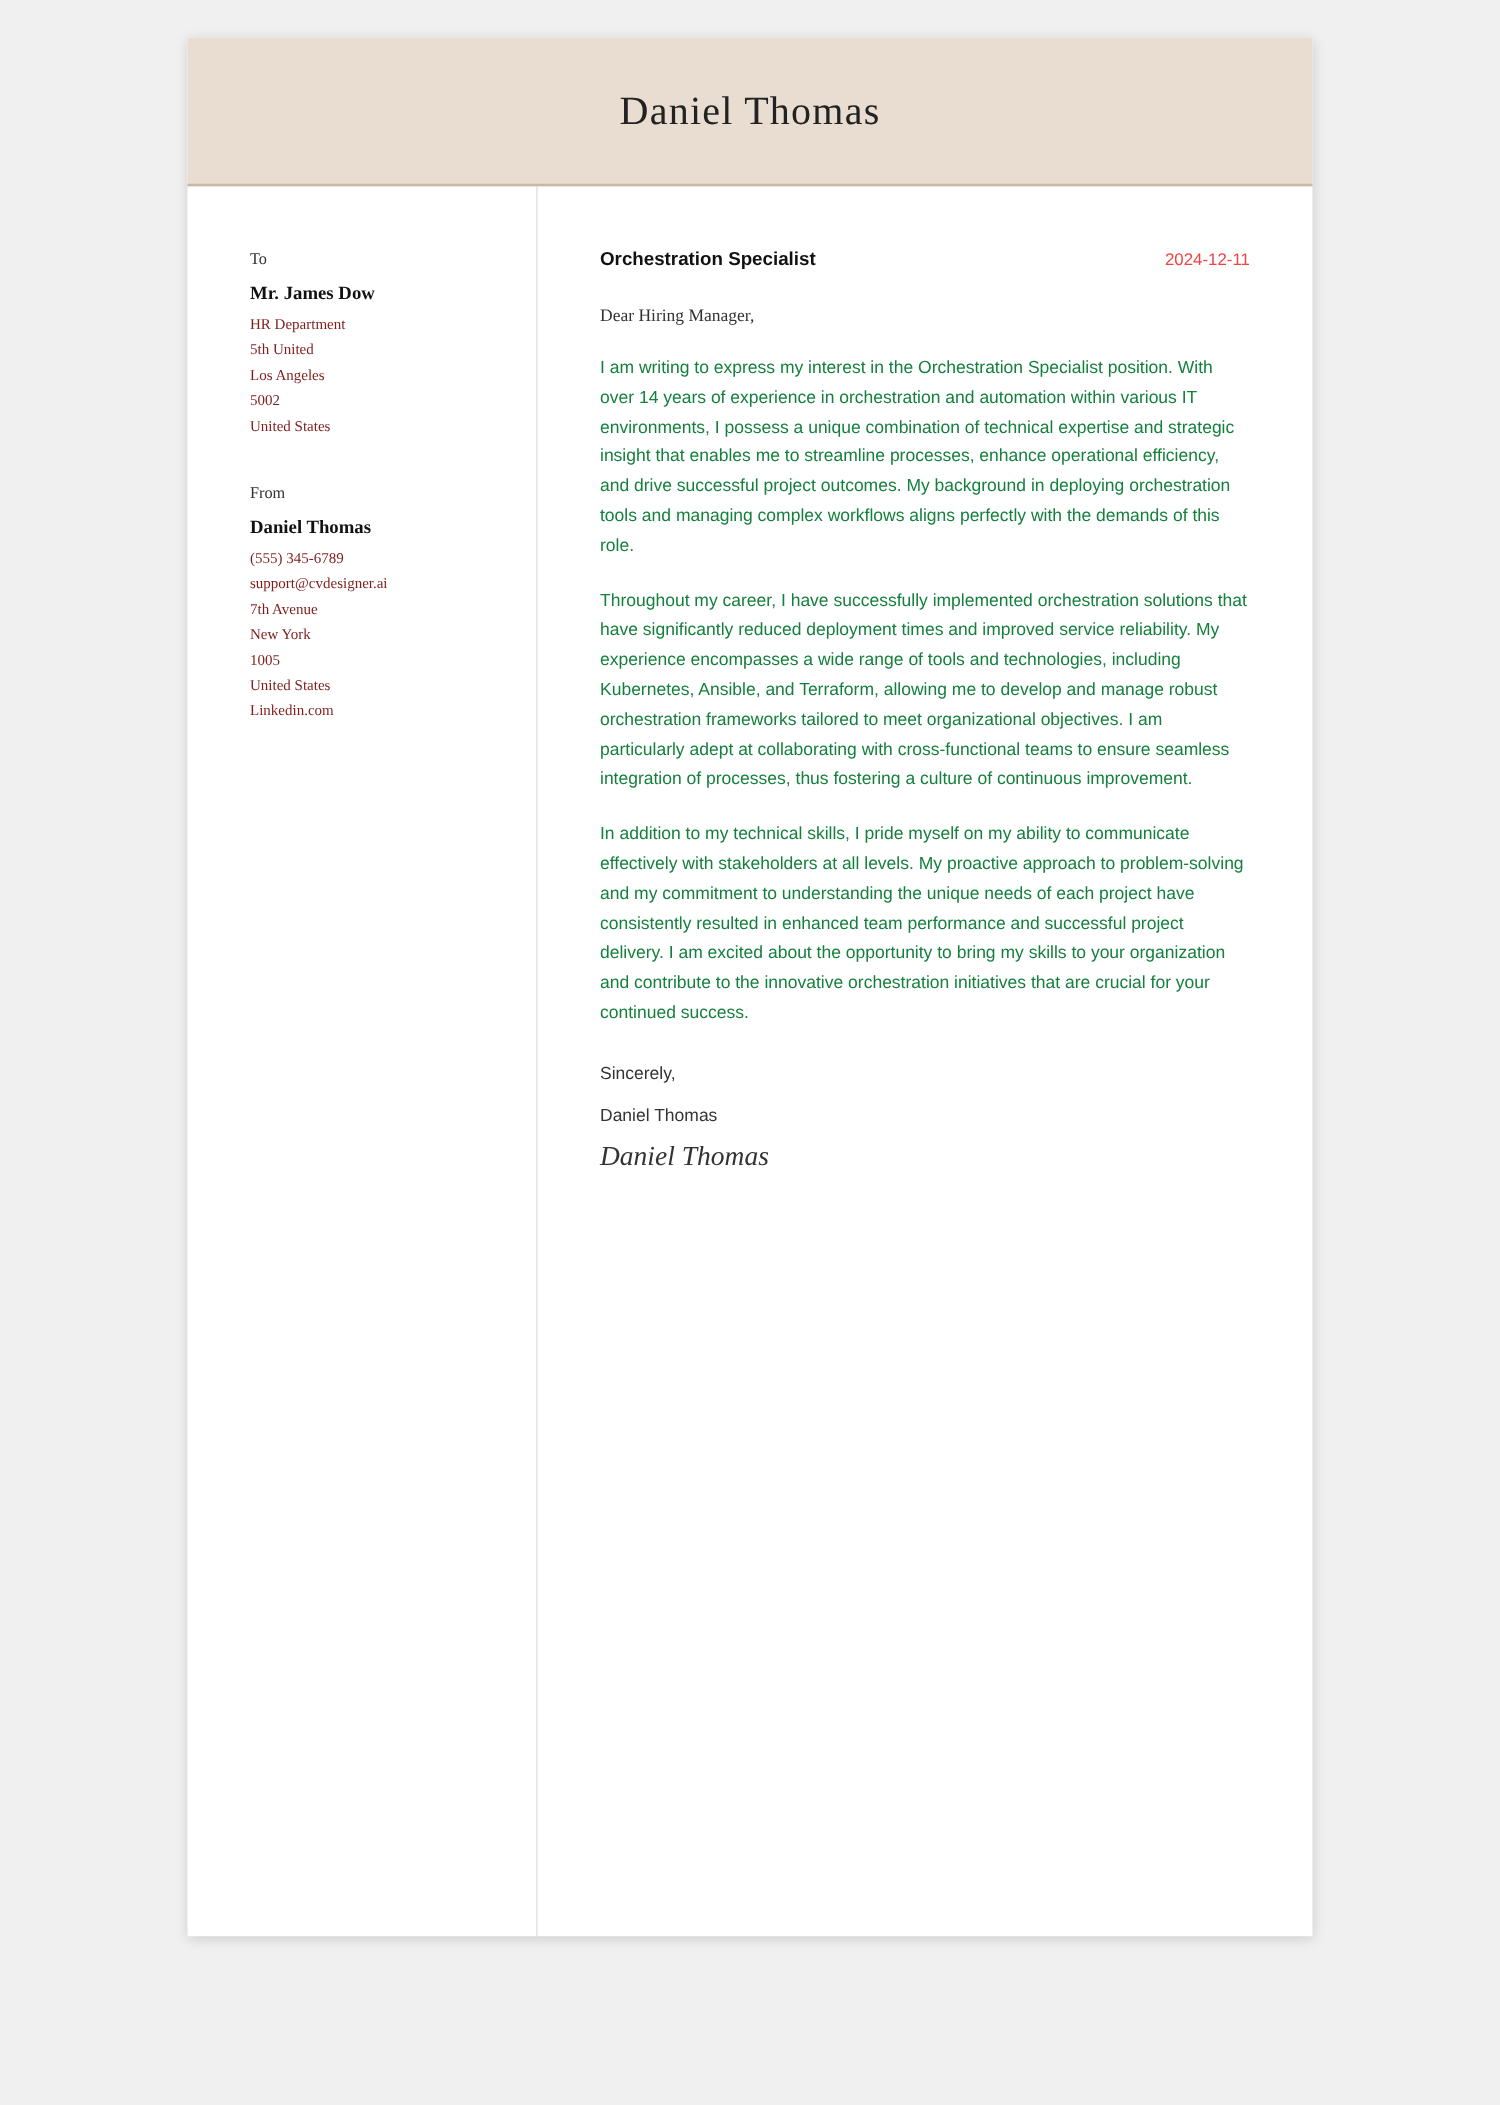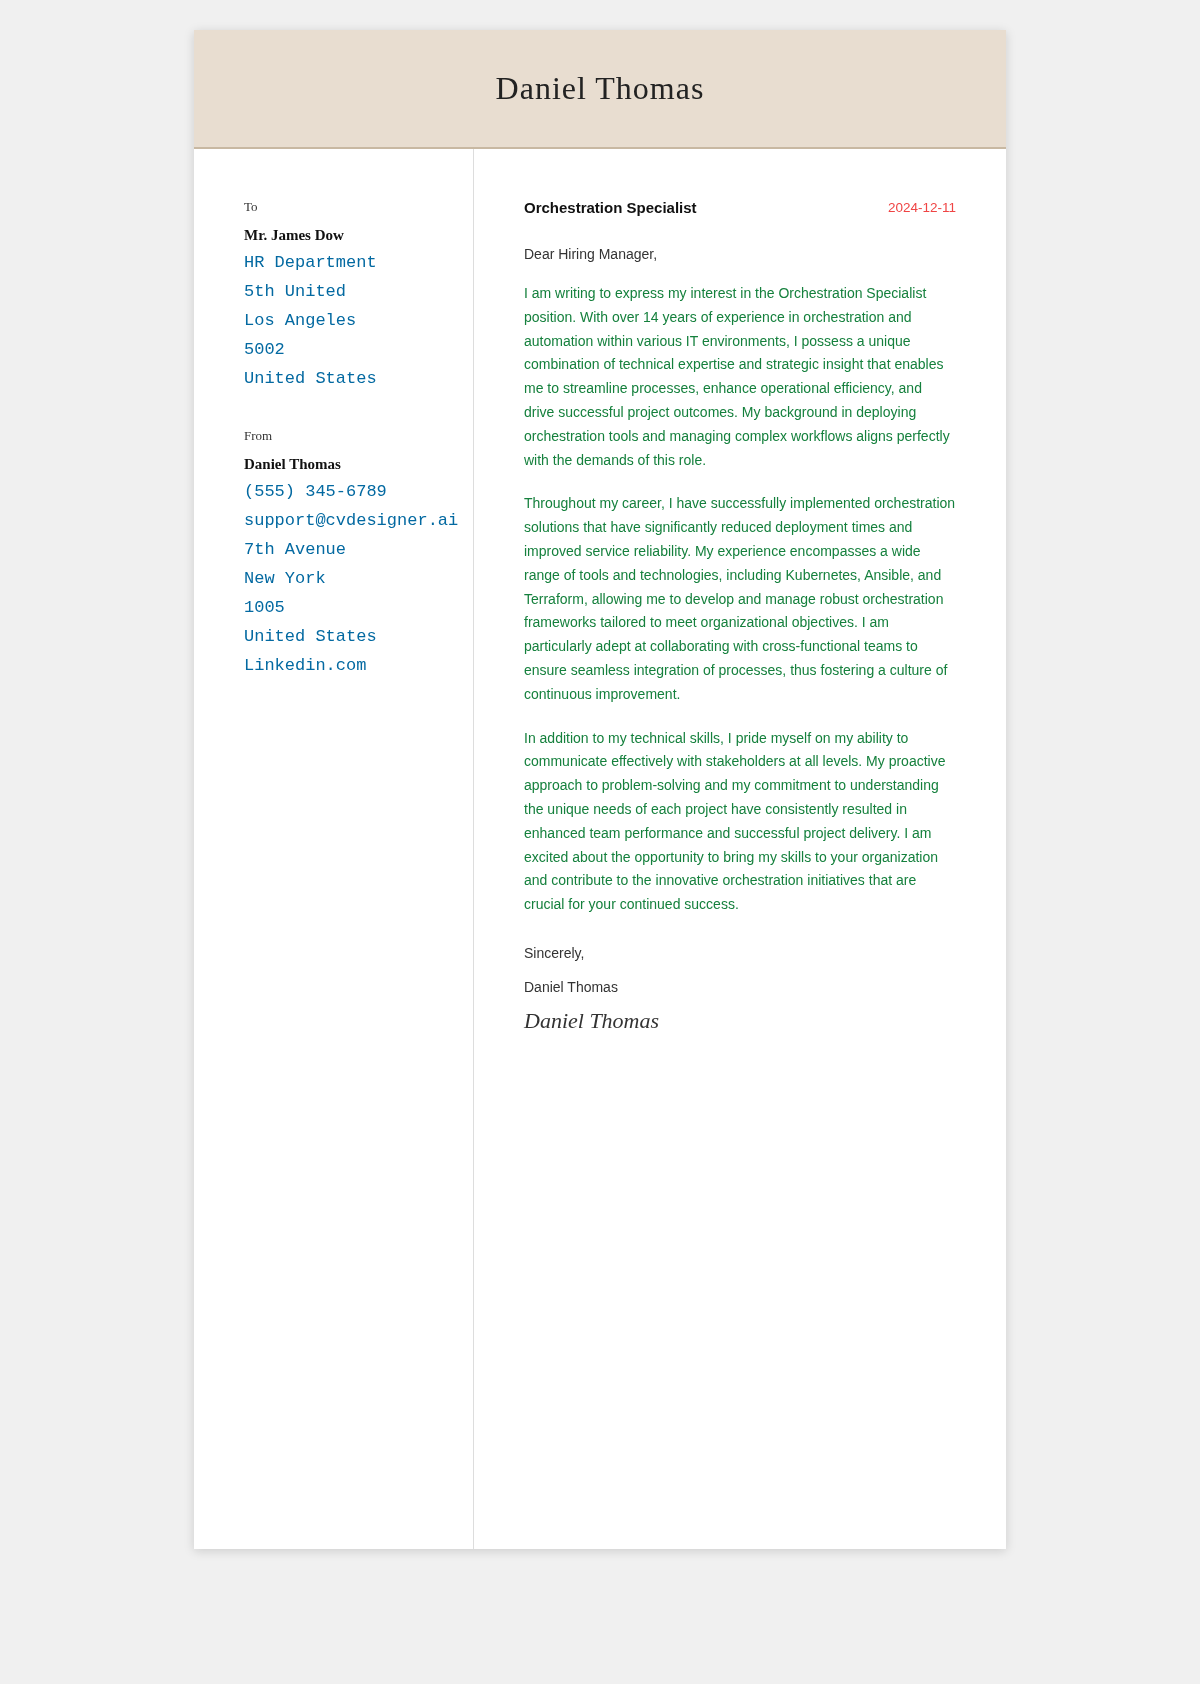--- a/index.html
+++ b/index.html
@@ -12,21 +12,21 @@
       background-color: #f0f0f0;
       font-family: 'Georgia', serif;
       display: flex;
       justify-content: center;
       align-items: flex-start;
       min-height: 1684px;
       padding: 30px 0;
     }
 
     .page {
-      width: 812px;
+      width: 900px;
       background: #ffffff;
       box-shadow: 0 2px 10px rgba(0,0,0,0.15);
     }
 
     .header {
       background-color: #e8ddd0;
       padding: 40px 20px;
       text-align: center;
       border-bottom: 2px solid #c8b8a2;
     }
@@ -66,24 +66,24 @@
 
     .recipient-name {
       font-size: 15px;
       font-weight: bold;
       color: #111;
       margin-bottom: 5px;
       font-family: 'Georgia', serif;
     }
 
     .left-text {
-      font-size: 17px;
-      color: #0369a1;
+      font-size: 12px;
+      color: #7f1d1d;
       line-height: 1.7;
-      font-family: Liberation Mono, monospace;
+      font-family: Liberation Serif, serif;
     }
 
     .from-section {
       margin-top: 35px;
     }
 
     .sender-name {
       font-size: 15px;
       font-weight: bold;
       color: #111;
@@ -108,21 +108,21 @@
     .date {
       font-size: 13.5px;
       color: #ef4444;
       font-family: 'Arial', sans-serif;
     }
 
     .salutation {
       font-size: 14px;
       color: #333;
       margin-bottom: 20px;
-      font-family: Liberation Sans, sans-serif;
+      font-family: Liberation Serif, serif;
     }
 
     .body-paragraph {
       font-size: 14px;
       color: #15803d;
       line-height: 1.7;
       margin-bottom: 20px;
       font-family: 'Arial', sans-serif;
     }
 

